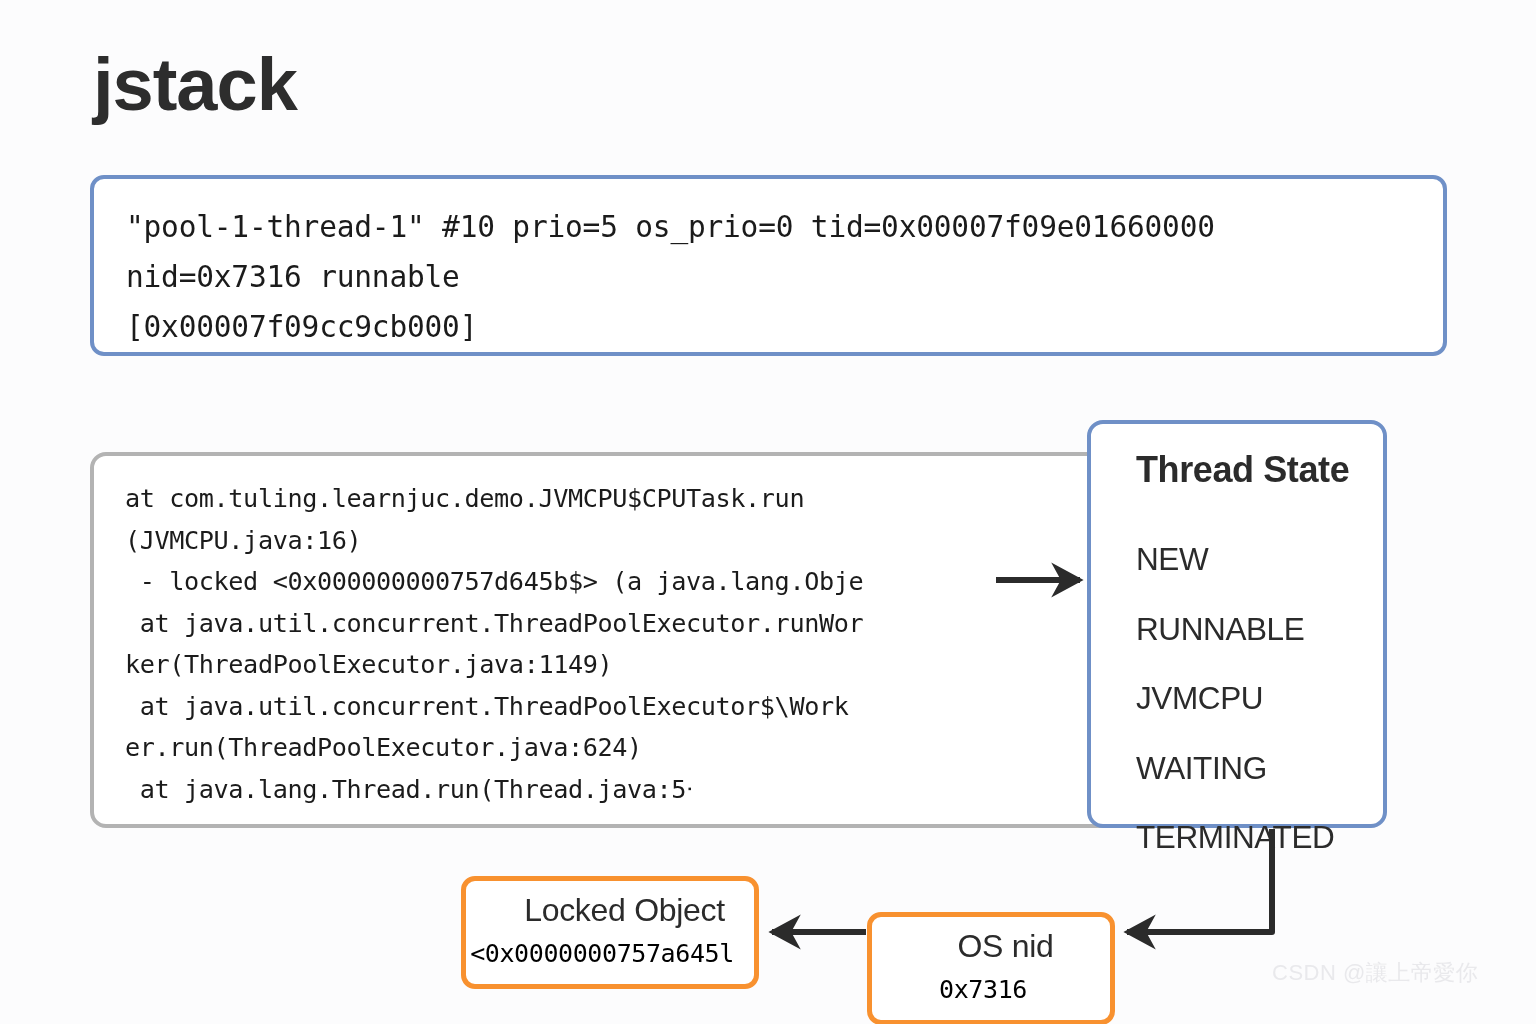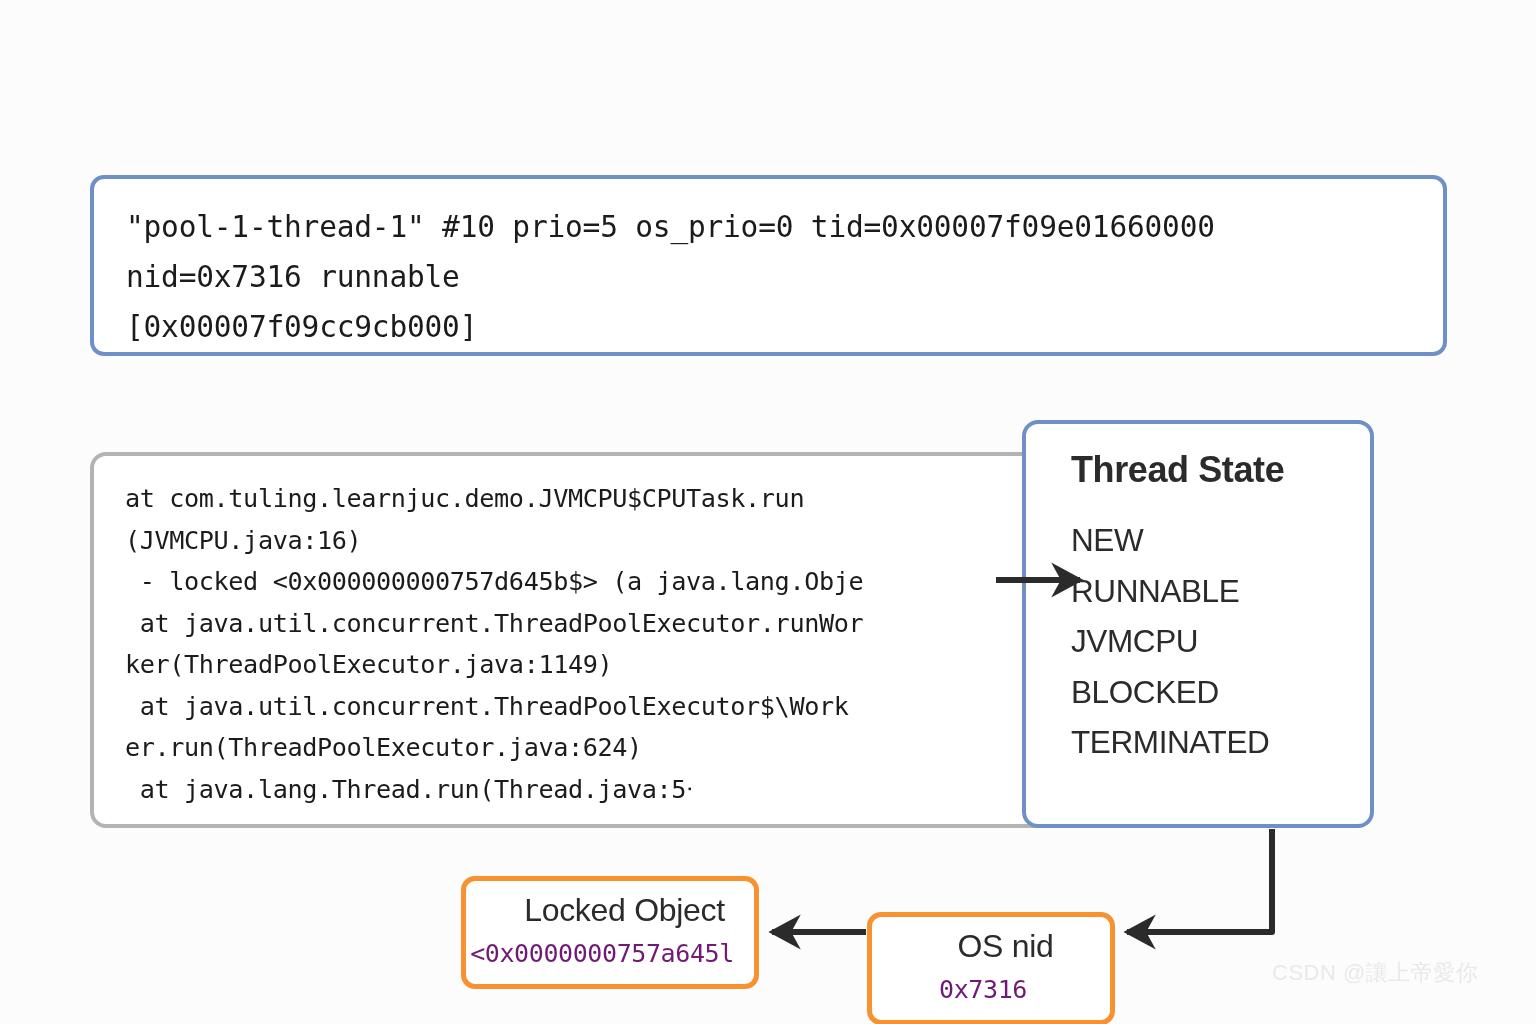--- a/index.html
+++ b/index.html
@@ -88,23 +88,23 @@
     font-family: "DejaVu Sans Mono", monospace;
     font-size: 25.2px;
     line-height: 41.5px;
     color: #1b1b1b;
     white-space: pre;
     letter-spacing: -0.4px;
   }
 
   
   #thread-state-box {
-    left: 1022px;
+    left: 1087px;
     top: 420px;
-    width: 352px;
+    width: 300px;
     height: 408px;
   }
   #thread-state-title {
     position: absolute;
     left: 45px;
     top: 25px;
     font-size: 36px;
     font-weight: bold;
     color: #2b2b2b;
     letter-spacing: -0.4px;
@@ -114,20 +114,21 @@
     left: 45px;
     top: 91px;
     right: 8px;
   }
   .state-item {
     font-size: 31.5px;
     line-height: 50.5px;
     color: #2b2b2b;
     letter-spacing: -0.4px;
     white-space: nowrap;
+    margin-top: 19px;
   }
 
   
   #locked-object-box {
     left: 461px;
     top: 876px;
     width: 298px;
     height: 113px;
   }
   #os-nid-box {
@@ -149,21 +150,21 @@
     padding-left: 29px;
   }
   .orange-sub {
     position: absolute;
     left: 0;
     right: 16px;
     top: 58px;
     text-align: center;
     font-family: "DejaVu Sans Mono", monospace;
     font-size: 25px;
-    color: #701a75;
+    color: #000000;
     letter-spacing: -0.4px;
   }
 
   
   #arrows {
     position: absolute;
     left: 0;
     top: 0;
     width: 1536px;
     height: 1024px;
@@ -179,20 +180,21 @@
     color: #e9e9ec;
     letter-spacing: 0.5px;
     white-space: nowrap;
   }
 </style>
 </head>
 <body>
 
 <div id="canvas">
 
+  <div id="page-title">jstack</div>
 
   <div class="box box-blue" id="thread-header-box">
     <div id="thread-header-code">"pool-1-thread-1" #10 prio=5 os_prio=0 tid=0x00007f09e01660000
 nid=0x7316 runnable
 [0x00007f09cc9cb000]</div>
   </div>
 
   <div class="box box-gray" id="stack-trace-box">
     <div id="stack-trace-code">at com.tuling.learnjuc.demo.JVMCPU$CPUTask.run
 (JVMCPU.java:16)
@@ -203,21 +205,21 @@
 er.run(ThreadPoolExecutor.java:624)
  at java.lang.Thread.run(Thread.java:5ᐧ</div>
   </div>
 
   <div class="box box-blue" id="thread-state-box">
     <div id="thread-state-title">Thread State</div>
     <div id="thread-state-list">
       <div class="state-item">NEW</div>
       <div class="state-item">RUNNABLE</div>
       <div class="state-item">JVMCPU</div>
-      <div class="state-item">BLOCKED</div>
+      <div class="state-item">WAITING</div>
       <div class="state-item">TERMINATED</div>
     </div>
   </div>
 
   <div class="box box-orange" id="locked-object-box">
     <div class="orange-title">Locked Object</div>
     <div class="orange-sub">&lt;0x0000000757a645l</div>
   </div>
 
   <div class="box box-orange" id="os-nid-box">

